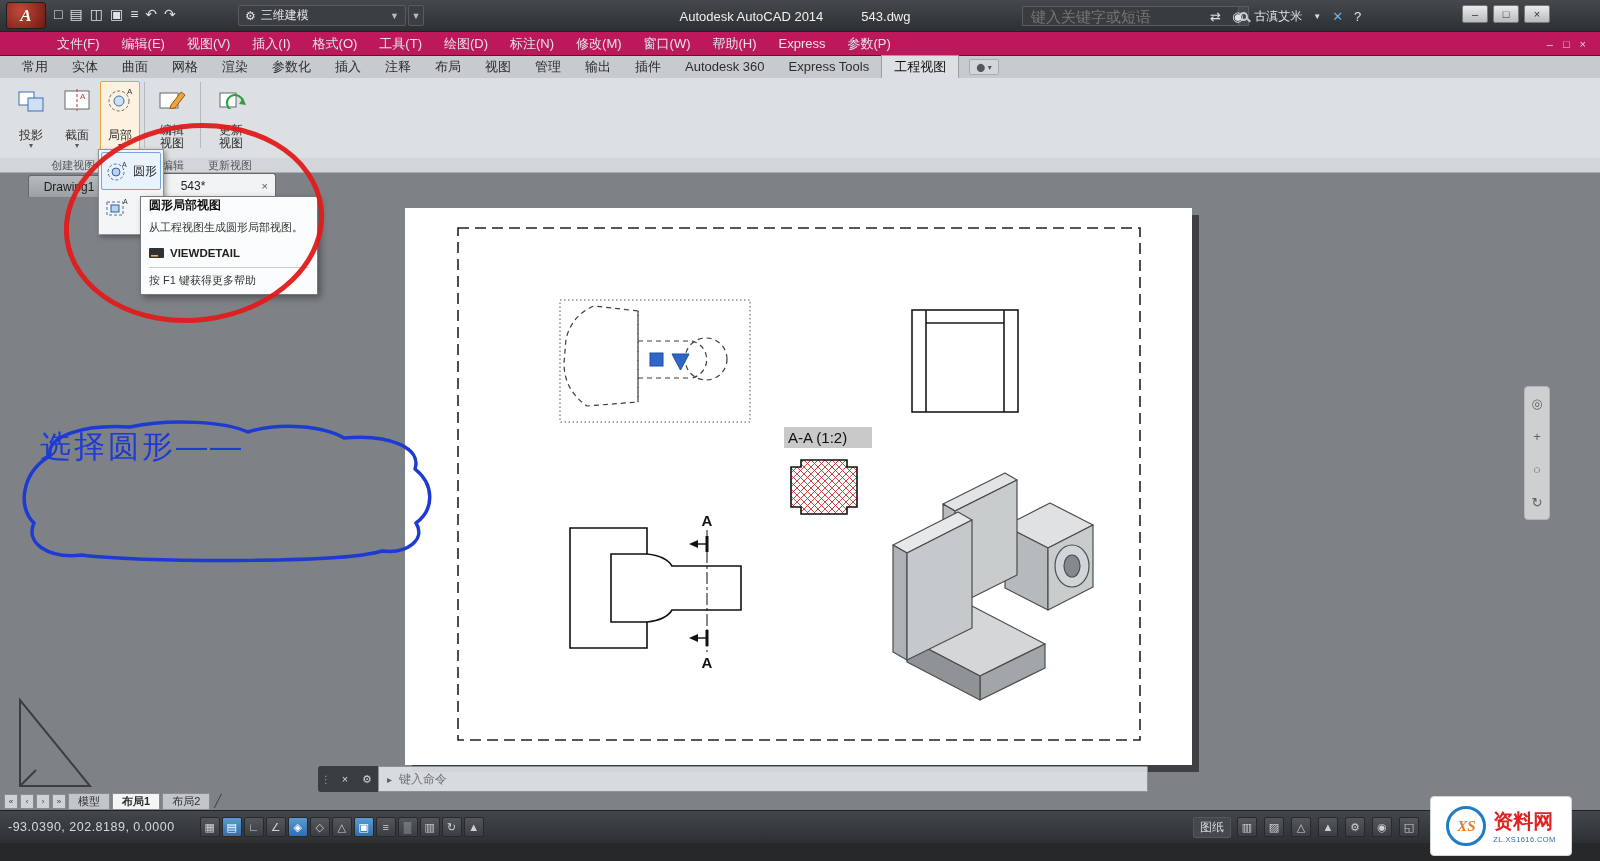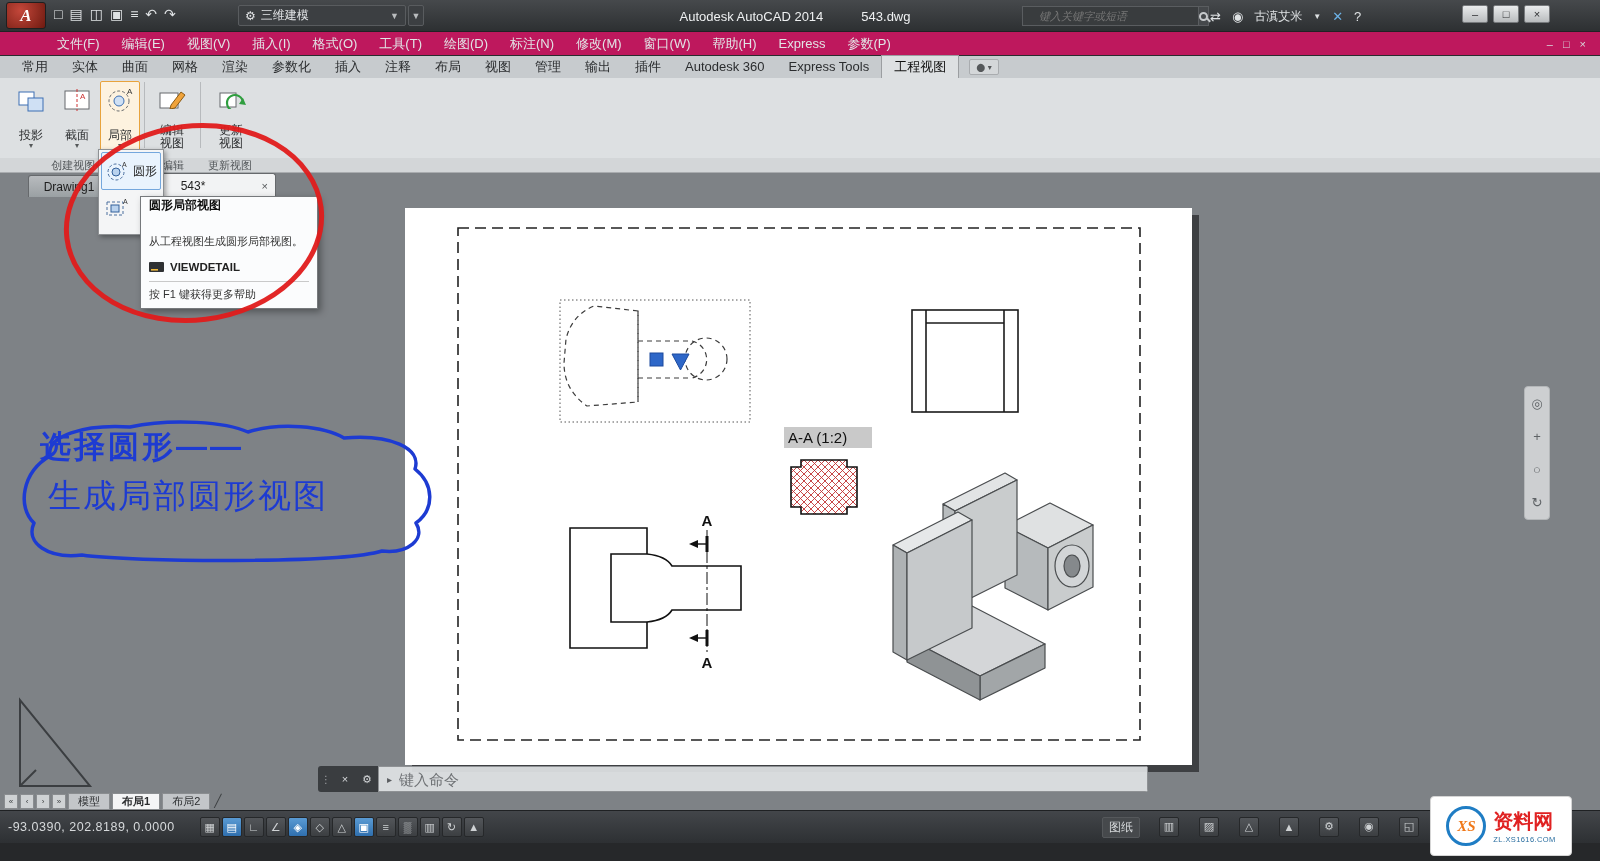--- a/index.html
+++ b/index.html
@@ -10,21 +10,21 @@
 
 .titlebar{position:absolute;left:0;top:0;width:100%;height:32px;background:linear-gradient(#46494c,#2d3032);border-bottom:1px solid #202224}
 .appbtn{position:absolute;left:6px;top:2px;width:40px;height:27px;border-radius:3px;background:radial-gradient(circle at 35% 30%,#c4473a,#6e1a10);border:1px solid #1e1f20;color:#fff;font:italic bold 17px "Liberation Serif",serif;display:flex;align-items:center;justify-content:center}
 .qat{position:absolute;left:54px;top:6px;display:flex;gap:7px;color:#dfe2e4;font-size:14px}
 .qat span{cursor:default}
 .wsel{position:absolute;left:238px;top:5px;width:168px;height:21px;background:#3c3f42;border:1px solid #595c5f;border-radius:2px;color:#e3e5e7;font-size:12px;display:flex;align-items:center;padding:0 6px;gap:5px}
 .wsel .car{margin-left:auto;font-size:9px;color:#b9bcbe}
 .wselx{position:absolute;left:408px;top:5px;width:16px;height:21px;background:#3c3f42;border:1px solid #595c5f;border-radius:2px;color:#b9bcbe;font-size:9px;display:flex;align-items:center;justify-content:center}
 .ttl{position:absolute;left:420px;right:430px;top:0;height:32px;display:flex;align-items:center;justify-content:center;gap:38px;color:#eef0f1;font-size:13px;white-space:nowrap}
 .srch{position:absolute;left:1022px;top:6px;width:176px;height:20px;display:flex}
-.srch input{flex:1;background:#393c3e;border:1px solid #5a5d60;border-right:none;color:#d2d5d7;font-size:11px;font-style:italic;padding:0 16px;outline:none}
+.srch input{flex:1;background:#393c3e;border:1px solid #5a5d60;border-right:none;color:#d2d5d7;font-size:15px;padding:0 8px;outline:none}
 .srch .sic{width:22px;background:#45484b;border:1px solid #5a5d60;display:flex;align-items:center;justify-content:center}
 .sglass{width:9px;height:9px;border:2px solid #c6c9cb;border-radius:50%;position:relative}
 .sglass:after{content:"";position:absolute;width:5px;height:2px;background:#c6c9cb;transform:rotate(45deg);right:-5px;bottom:-2px}
 .tbicons{position:absolute;left:1210px;top:0;height:32px;display:flex;align-items:center;gap:11px;color:#dfe2e4;font-size:12px}
 .tbicons .ic{font-size:13px}
 .winbtns{position:absolute;left:1462px;top:5px;display:flex;gap:5px}
 .winbtns span{width:26px;height:18px;background:linear-gradient(#e9ebec,#b9bcbe);border:1px solid #76797c;border-radius:2px;color:#2c2e30;font-size:11px;display:flex;align-items:center;justify-content:center}
 
 
 .menubar{position:absolute;left:0;top:32px;width:100%;height:24px;background:#be185d;border-bottom:1px solid #2a2c2e;display:flex;align-items:center}
@@ -56,54 +56,54 @@
 .paper{position:absolute;left:405px;top:208px;width:787px;height:557px;background:#fff;box-shadow:7px 7px 0 #3e4043;z-index:5}
 .navbar3d{position:absolute;left:1524px;top:386px;width:26px;height:134px;background:rgba(235,237,238,.72);border:1px solid #b4b7b9;border-radius:4px;z-index:20;display:flex;flex-direction:column;align-items:center;justify-content:space-around;color:#5f6366;font-size:13px}
 
 
 .ddl{position:absolute;left:98px;top:149px;width:66px;height:86px;background:#f4f5f6;border:1px solid #8e9194;box-shadow:2px 2px 5px rgba(0,0,0,.35);z-index:50}
 .ddi1{position:absolute;left:2px;top:2px;right:2px;height:38px;background:#e9f3fd;border:1px solid #74a7dd;border-radius:2px;display:flex;align-items:center;gap:4px;padding-left:3px}
 .ddi1 span{font-size:12px;color:#222}
 .ddi2{position:absolute;left:5px;top:46px;width:26px;height:26px}
 .tip{position:absolute;left:140px;top:196px;width:178px;background:#fbfcfd;border:1px solid #76797c;box-shadow:3px 3px 7px rgba(0,0,0,.35);z-index:55;padding:0 8px 6px 8px}
 .tip .t1{font-size:12px;font-weight:bold;color:#111}
-.tip .t2{font-size:11px;color:#333;margin-top:20px}
+.tip .t2{font-size:11px;color:#333;margin-top:6px}
 .tip .cmd{display:flex;align-items:center;gap:6px;margin-top:12px}
 .tip .cmd b{font-size:11.5px;color:#222}
 .tip .hlp{border-top:1px solid #c9c9c9;margin-top:8px;padding-top:5px;font-size:11px;color:#333}
 
 
 .cbar{position:absolute;left:318px;top:766px;width:830px;height:26px;display:flex;z-index:30;border-radius:3px;overflow:hidden}
 .cbar .grip{width:16px;background:#3a3d40;color:#9da0a3;font-size:10px;display:flex;align-items:center;justify-content:center}
 .cbar .cbtn{width:22px;background:#3a3d40;color:#d5d8da;font-size:11px;display:flex;align-items:center;justify-content:center}
 .cbar .fld{flex:1;background:rgba(223,226,228,.93);border:1px solid #8e9194;display:flex;align-items:center;padding:0 8px;gap:7px}
 .cbar .fld .arr{color:#5a5d60;font-size:10px}
-.cbar input{flex:1;background:transparent;border:none;outline:none;font-size:15px;color:#701a75}
+.cbar input{flex:1;background:transparent;border:none;outline:none;font-size:12px;color:#701a75}
 .cbar input::placeholder{color:#6f7275;opacity:1}
 
 
 .ltabs{position:absolute;left:4px;top:792px;height:18px;display:flex;align-items:center;gap:2px;z-index:30}
 .lnav{width:14px;height:15px;background:#cfd2d4;border:1px solid #8a8d90;font-size:8px;color:#3c3f41;display:flex;align-items:center;justify-content:center}
 .ltab{height:17px;padding:0 9px;background:#c3c6c9;border:1px solid #8a8d90;font-size:11px;color:#2b2d2f;display:flex;align-items:center}
 .ltab.active{background:#f4f5f6;font-weight:bold}
 .lslash{color:#3c3f41;font-size:12px;margin-left:2px}
 
 
 .sbar{position:absolute;left:0;top:810px;width:100%;height:33px;background:linear-gradient(#43464a,#2d3033);border-top:1px solid #1f2123;display:flex;align-items:center;padding-left:8px;z-index:35}
 .coords{font-size:12.5px;color:#d6d9db;letter-spacing:.5px;margin-right:24px}
 .tgl{width:20px;height:20px;margin:0 1px;background:linear-gradient(#53565a,#3c3f42);border:1px solid #26282a;border-radius:2px;color:#cfd2d4;font-size:11px;display:flex;align-items:center;justify-content:center}
 .tgl.on{background:linear-gradient(#5a9bd4,#2f6fae);color:#fff}
-.srt{margin-left:auto;display:flex;gap:18px;padding-right:180px}
+.srt{margin-left:auto;display:flex;align-items:center;gap:5px;padding-right:180px}
 .srt .plbl{font-size:12px;color:#d6d9db;padding:1px 6px;border:1px solid #55585b;border-radius:2px;background:#46494c}
 .winedge{position:absolute;left:0;top:843px;width:100%;height:18px;background:#26282a;z-index:34}
 
 
 .redring{position:absolute;left:52px;top:113px;z-index:65;pointer-events:none}
 .bluenote{position:absolute;left:12px;top:412px;width:432px;height:158px;z-index:65;pointer-events:none}
-.bluenote .l1{position:absolute;left:28px;top:14px;font-size:31px;color:#1d3bd2;letter-spacing:3px;font-weight:700}
+.bluenote .l1{position:absolute;left:28px;top:14px;font-size:31px;color:#1d3bd2;letter-spacing:3px;font-weight:400}
 .bluenote .l2{position:absolute;left:36px;top:62px;font-size:33px;color:#1d3bd2;letter-spacing:2px;font-weight:500}
 .sig{position:absolute;left:1196px;top:756px;z-index:60;color:#d40f0f;font-family:"Liberation Serif","DejaVu Serif",serif;font-size:33px;font-weight:bold;letter-spacing:2px;white-space:nowrap;pointer-events:none}
 .wm{position:absolute;left:1430px;top:796px;width:142px;height:60px;background:#fff;border-radius:4px;z-index:70;display:flex;align-items:center;justify-content:center;gap:7px;border:1px solid #d5d5d5}
 .wm .lg{width:40px;height:40px;border:3px solid #1f7dc4;border-radius:50%;display:flex;align-items:center;justify-content:center;color:#f07818;font:italic bold 15px "Liberation Serif",serif}
 .wm .nm{color:#e02222;font-size:20px;font-weight:bold}
 .wm .st{color:#2a6ea0;font-size:7.5px;letter-spacing:.4px}
 .ucs{position:absolute;left:6px;top:688px;z-index:6}
 </style>
 </head>
 <body>
@@ -382,21 +382,20 @@
 
   <svg class="redring" width="292" height="226">
     <ellipse cx="142" cy="110" rx="128" ry="97" transform="rotate(-7 142 110)" fill="none" stroke="#e01b1b" stroke-width="5" opacity="0.95"></ellipse>
   </svg>
 
   <div class="bluenote">
     <svg width="432" height="158">
       <path d="M38,44 C34,24 72,12 118,15 C160,6 214,10 236,20 C268,10 312,14 332,26 C378,22 410,36 403,57 C422,72 423,97 404,111 C414,127 396,142 370,139 C328,152 118,150 70,143 C36,147 13,131 22,111 C5,95 10,60 38,44 Z" fill="none" stroke="#1d3bd2" stroke-width="3.5" stroke-linejoin="round"></path>
     </svg>
     <div class="l1">选择圆形——</div>
-    <div class="l2">生成局部圆形视图</div>
   </div>
 
   <div class="cbar">
     <div class="grip">⋮</div>
     <div class="cbtn">×</div>
     <div class="cbtn">⚙</div>
     <div class="fld">
       <span class="arr">▸</span>
       <input type="text" placeholder="键入命令" style="">
     </div>

